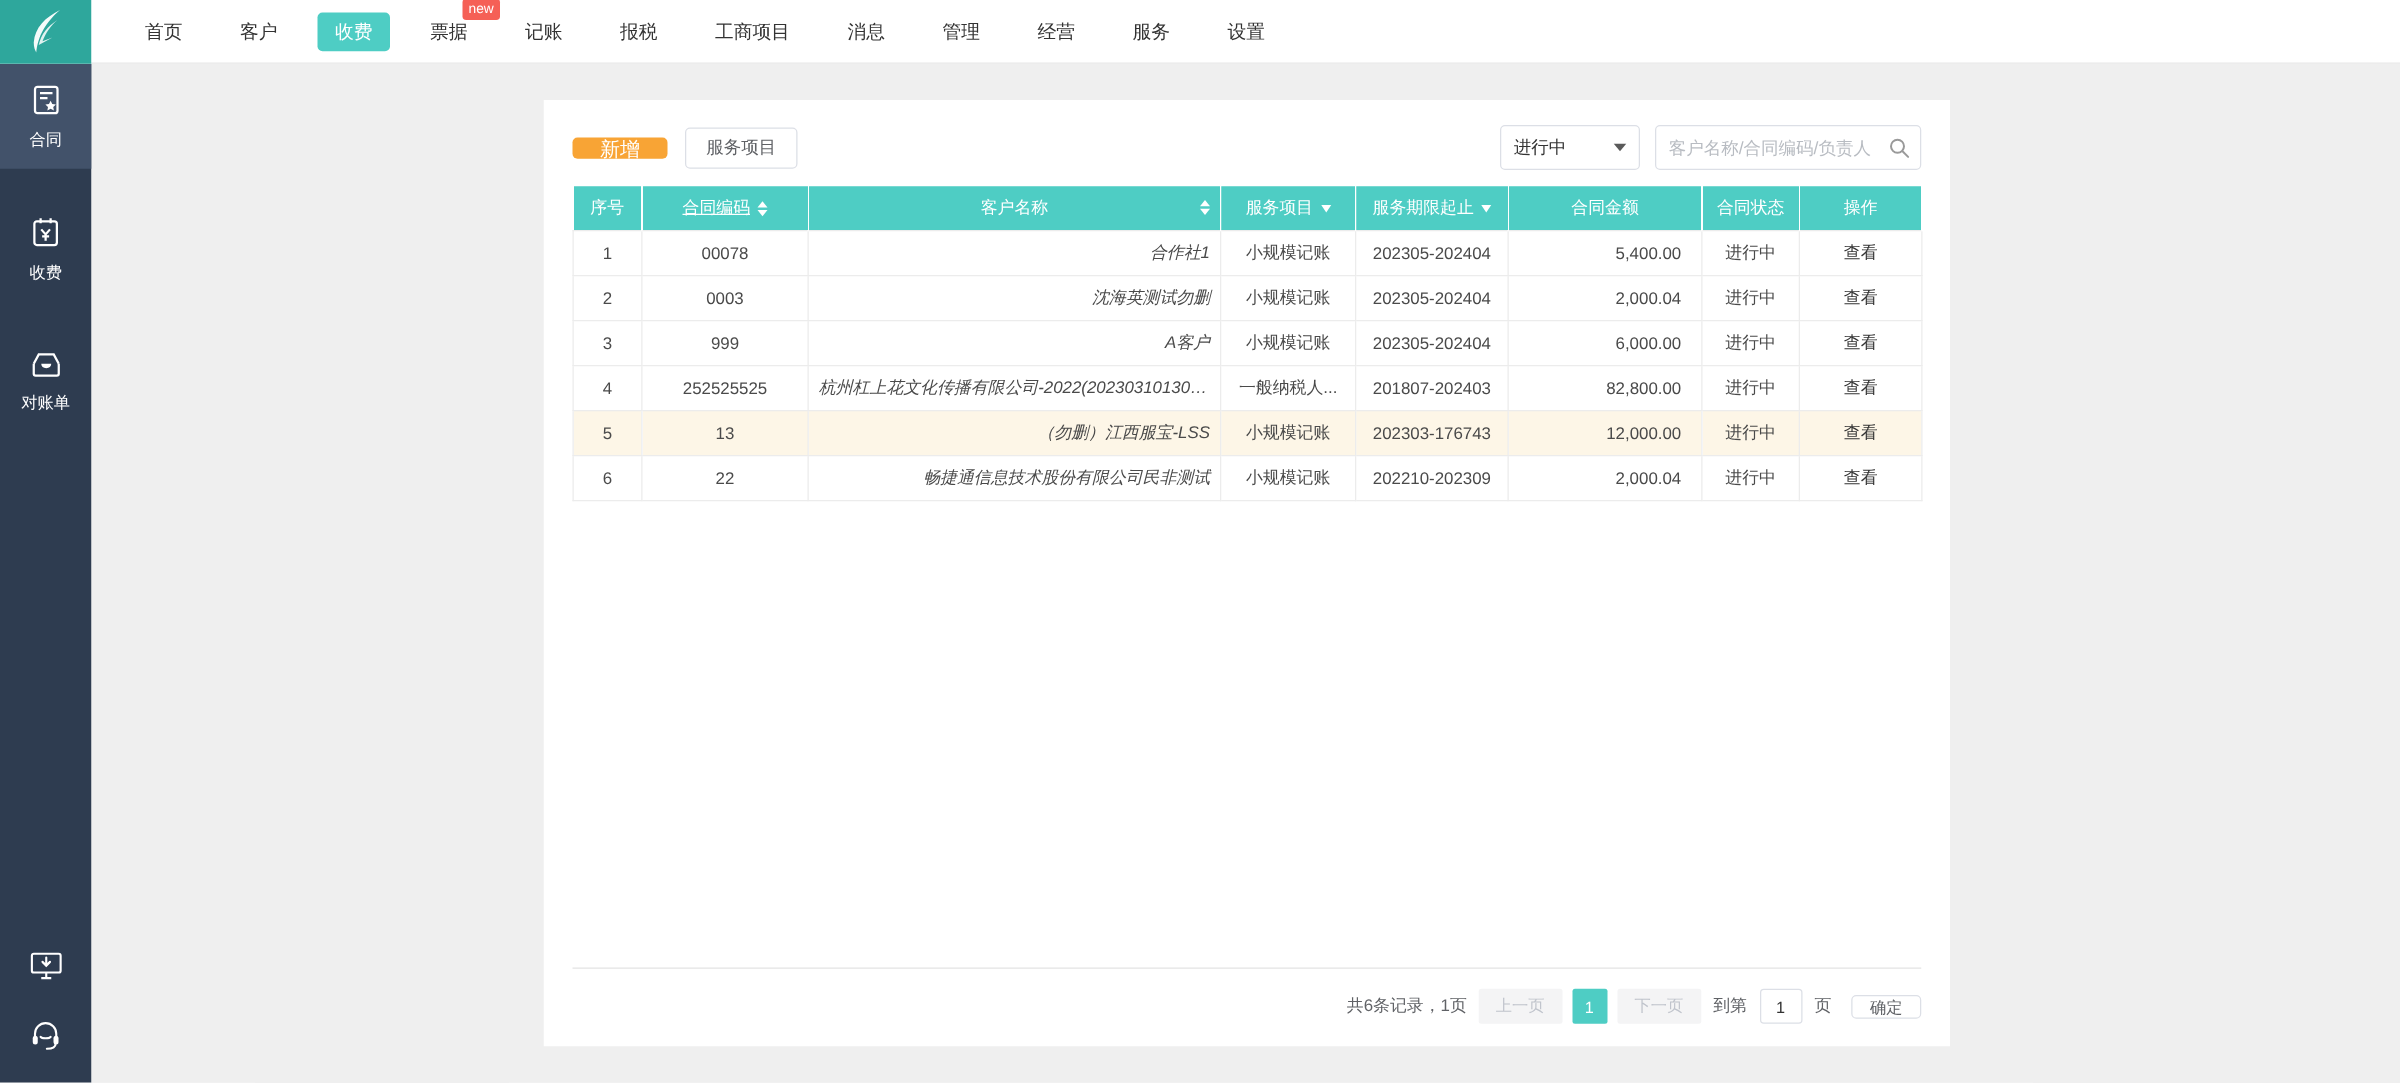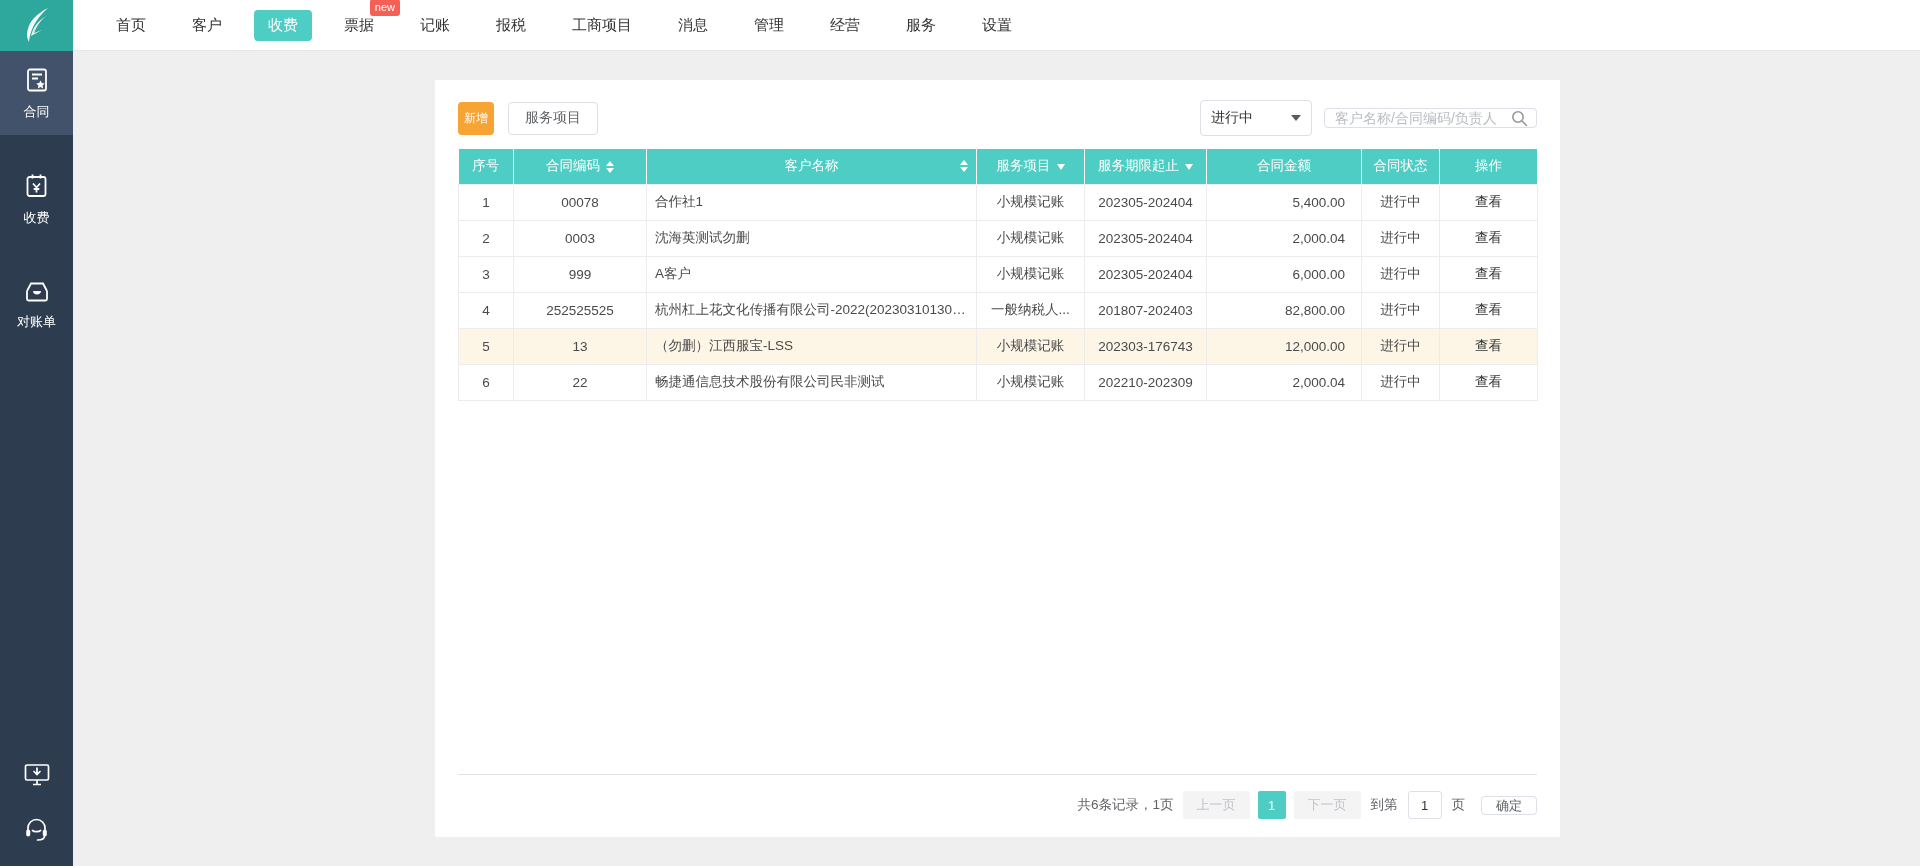--- a/index.html
+++ b/index.html
@@ -22,36 +22,36 @@
   .side-item.active { background:#42526a; }
   .side-spacer { flex:1; }
   .side-bottom { display:flex; flex-direction:column; align-items:center; gap:26px; padding-bottom:20px; }
   .side-bottom .bicon { cursor:pointer; }
 
   
   .content { position:absolute; top:51px; left:73px; right:0; bottom:0; background:#efefef; }
   .panel { position:absolute; left:362px; top:29px; width:1125px; height:757px; background:#fff; display:flex; flex-direction:column; padding:20px 23px 18px; }
 
   .toolbar { display:flex; align-items:center; margin-bottom:13px; }
-  .btn-primary { background:#f8a435; color:#fff; border:none; border-radius:4px; height:33px; padding:0 6px; font-size:12px; cursor:pointer; }
+  .btn-primary { background:#f8a435; color:#fff; border:none; border-radius:4px; height:17px; padding:0 22px; font-size:16px; cursor:pointer; }
   .btn-plain { background:#fff; color:#606266; border:1px solid #dcdfe6; border-radius:4px; height:33px; padding:0 16px; font-size:14px; margin-left:14px; cursor:pointer; }
   .toolbar-right { margin-left:auto; display:flex; align-items:center; gap:12px; }
   .select-box { width:112px; height:36px; border:1px solid #dcdfe6; border-radius:4px; display:flex; align-items:center; padding:0 10px; font-size:14px; color:#333; cursor:pointer; }
   .select-caret { margin-left:auto; width:0; height:0; border-left:5px solid transparent; border-right:5px solid transparent; border-top:6px solid #5a5a5a; }
-  .search-box { width:213px; height:20px; border:1px solid #dcdfe6; border-radius:4px; display:flex; align-items:center; padding:0 8px 0 10px; background:#fff; }
+  .search-box { width:213px; height:36px; border:1px solid #dcdfe6; border-radius:4px; display:flex; align-items:center; padding:0 8px 0 10px; background:#fff; }
   .search-box input { border:none; outline:none; flex:1; font-size:14px; color:#333; min-width:0; font-family:inherit; }
   .search-box input::placeholder { color:#b8bcc2; }
 
   
   table { border-collapse:collapse; table-layout:fixed; width:1079px; font-size:13.5px; }
   thead th { background:#4ecdc4; color:#fff; font-weight:normal; height:35px; border-right:1px solid rgba(255,255,255,.55); position:relative; }
   thead th:last-child { border-right:1px solid rgba(255,255,255,.55); }
   tbody td { height:36px; border:1px solid #ececec; color:#4a4a4a; padding:0 8px; overflow:hidden; white-space:nowrap; text-overflow:ellipsis; }
   tbody tr.hl td { background:#fdf6e7; }
-  .al-c { text-align:center; } .al-l { text-align:left; } .al-r { text-align:right; padding-right:16px !important; }
+  .al-c { text-align:center; } .al-l { text-align:right;font-style:italic; } .al-r { text-align:right; padding-right:16px !important; }
   .sort-carets { display:inline-flex; flex-direction:column; vertical-align:middle; margin-left:6px; line-height:0; }
   .sort-carets i { width:0; height:0; border-left:4px solid transparent; border-right:4px solid transparent; }
   .sort-carets i.up { border-bottom:5px solid #fff; margin-bottom:2px; }
   .sort-carets i.dn { border-top:5px solid #fff; }
   .sort-right { position:absolute; right:8px; top:50%; transform:translateY(-50%); margin-left:0; }
   .filter-caret { display:inline-block; width:0; height:0; border-left:4px solid transparent; border-right:4px solid transparent; border-top:6px solid #fff; margin-left:6px; vertical-align:middle; }
   .link-view { color:#333; cursor:pointer; }
   .table-wrap { flex:1; }
 
   
@@ -154,21 +154,21 @@
           </svg>
         </div>
       </div>
     </div>
 
     <div class="table-wrap">
       <table>
         <thead>
             <tr id="theadRow">
               <th style="width: 55px;"><span>序号</span></th>
-              <th style="width: 133px;"><span>合同编码</span><span class="sort-carets">
+              <th style="width: 133px; text-decoration: underline;"><span>合同编码</span><span class="sort-carets">
                   <i class="up"></i>
                   <i class="dn"></i>
                 </span></th>
               <th style="width: 330px;"><span>客户名称</span><span class="sort-carets sort-right">
                   <i class="up"></i>
                   <i class="dn"></i>
                 </span></th>
               <th style="width: 108px;"><span>服务项目</span><i class="filter-caret"></i></th>
               <th style="width: 122px;"><span>服务期限起止</span><i class="filter-caret"></i></th>
               <th style="width: 155px;"><span>合同金额</span></th>

